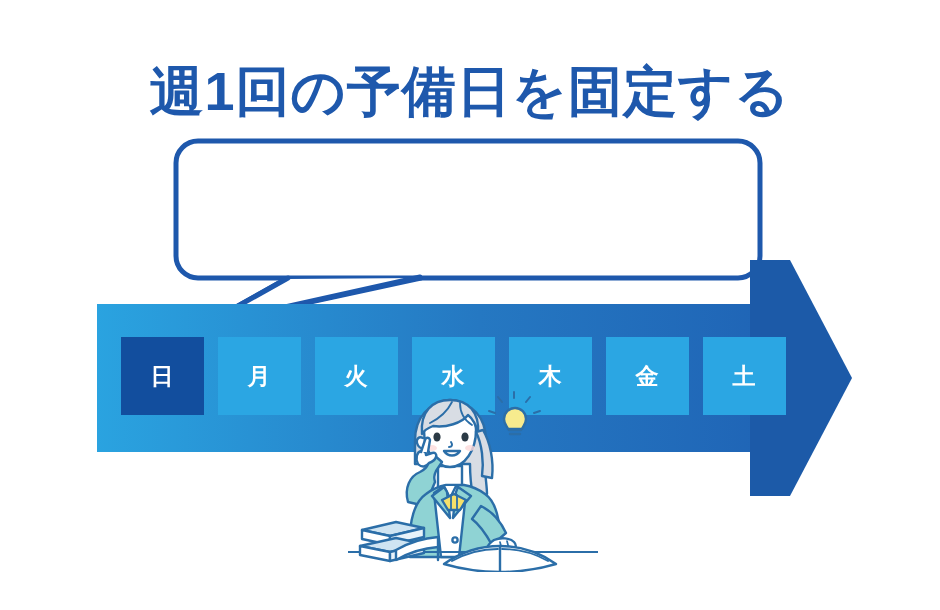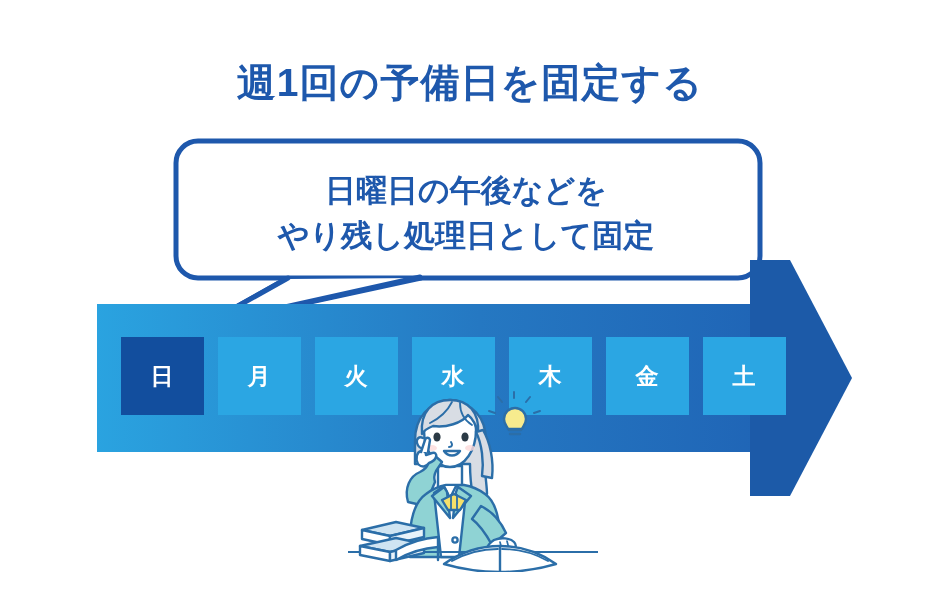--- a/index.html
+++ b/index.html
@@ -16,21 +16,21 @@
     background: #ffffff;
   }
 
   
   #title {
     position: absolute;
     left: 0;
     top: 56px;
     width: 940px;
     text-align: center;
-    font-size: 39px;
+    font-size: 54px;
     font-weight: bold;
     letter-spacing: 1px;
     color: #1e58ac;
     white-space: pre;
   }
 
   
   #bubble-wrap {
     position: absolute;
     left: 168px;
@@ -116,22 +116,20 @@
   <svg id="bubble-svg" width="600" height="205" viewBox="0 0 600 205">
 
     <path d="M 118 146 L 36 192 L 253 145 Z" fill="#ffffff" stroke="#1e58ac" stroke-width="5" stroke-linejoin="round"></path>
 
     <rect x="8" y="8" width="584" height="137" rx="22" ry="22" fill="#ffffff" stroke="#1e58ac" stroke-width="5"></rect>
 
     <path d="M 120 146 L 36 192 L 251 145 Z" fill="#ffffff" stroke="none"></path>
     <path d="M 36 192 L 120 145" stroke="#1e58ac" stroke-width="5" stroke-linecap="round" fill="none"></path>
     <path d="M 36 192 L 252 144" stroke="#1e58ac" stroke-width="5" stroke-linecap="round" fill="none"></path>
   </svg>
-  <div id="bubble-text">日曜日の午後などを
-やり残し処理日として固定</div>
 </div>
 
 <div id="banner-wrap">
   <svg id="banner-svg" width="775" height="245" viewBox="0 0 775 245">
     <defs>
       <linearGradient id="bannerGrad" x1="0" y1="0" x2="1" y2="0">
         <stop offset="0%" stop-color="#2aa3e0"></stop>
         <stop offset="55%" stop-color="#2578c2"></stop>
         <stop offset="100%" stop-color="#1f63b5"></stop>
       </linearGradient>

